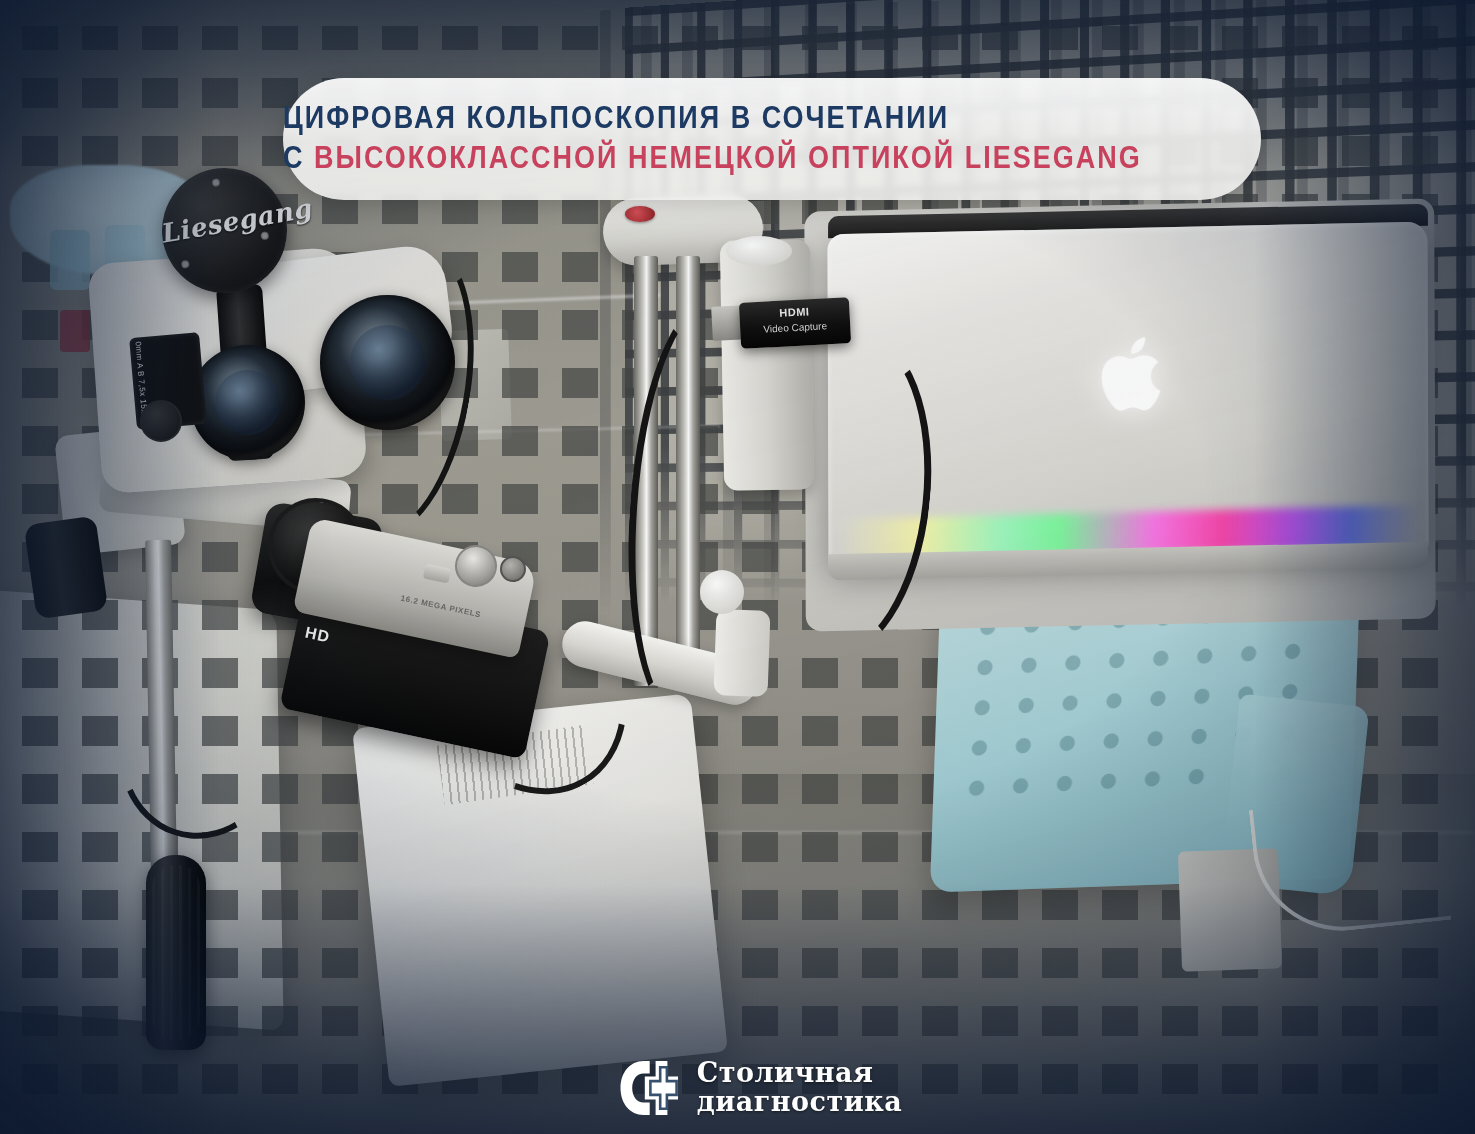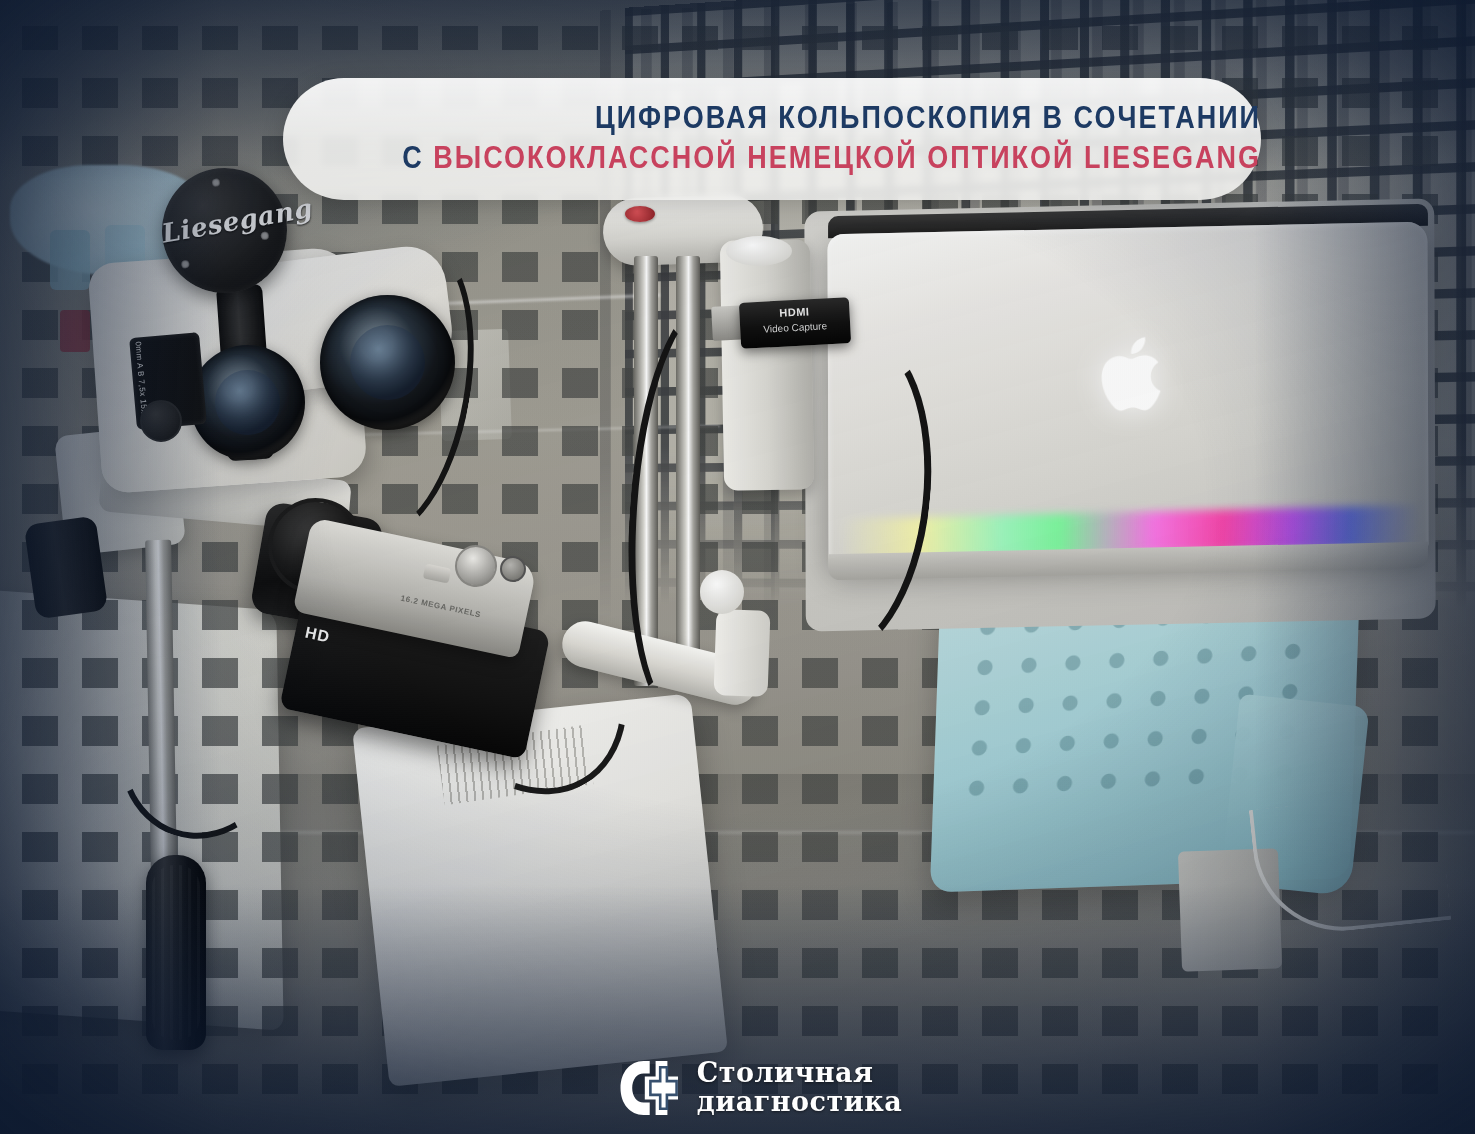--- a/index.html
+++ b/index.html
@@ -420,21 +420,21 @@
       linear-gradient(to right, rgba(13,26,48,.66) 0%, rgba(13,26,48,0) 15%, rgba(13,26,48,0) 85%, rgba(12,24,46,.55) 100%);
   }
 
   
   .banner-top{
     position:absolute;left:283px;top:78px;width:978px;height:122px;
     background:linear-gradient(180deg, rgba(255,255,255,.93), rgba(248,248,246,.88) 55%, rgba(240,240,238,.90));
     border-radius:62px;
     backdrop-filter:blur(3px);
     box-shadow:0 4px 22px rgba(0,0,0,.18);
-    display:flex;flex-direction:column;align-items:flex-end;justify-content:center;
+    display:flex;flex-direction:column;align-items:flex-start;justify-content:center;
     gap:10px;
   }
   .t-line1{
     font:700 27px/1.1 "Liberation Sans", sans-serif;
     color:#1d3a63;letter-spacing:2.0px;white-space:nowrap;
     transform:scaleY(1.18);
   }
   .t-line2{
     font:700 27px/1.1 "Liberation Sans", sans-serif;
     letter-spacing:2.0px;white-space:nowrap;color:#1d3a63;

